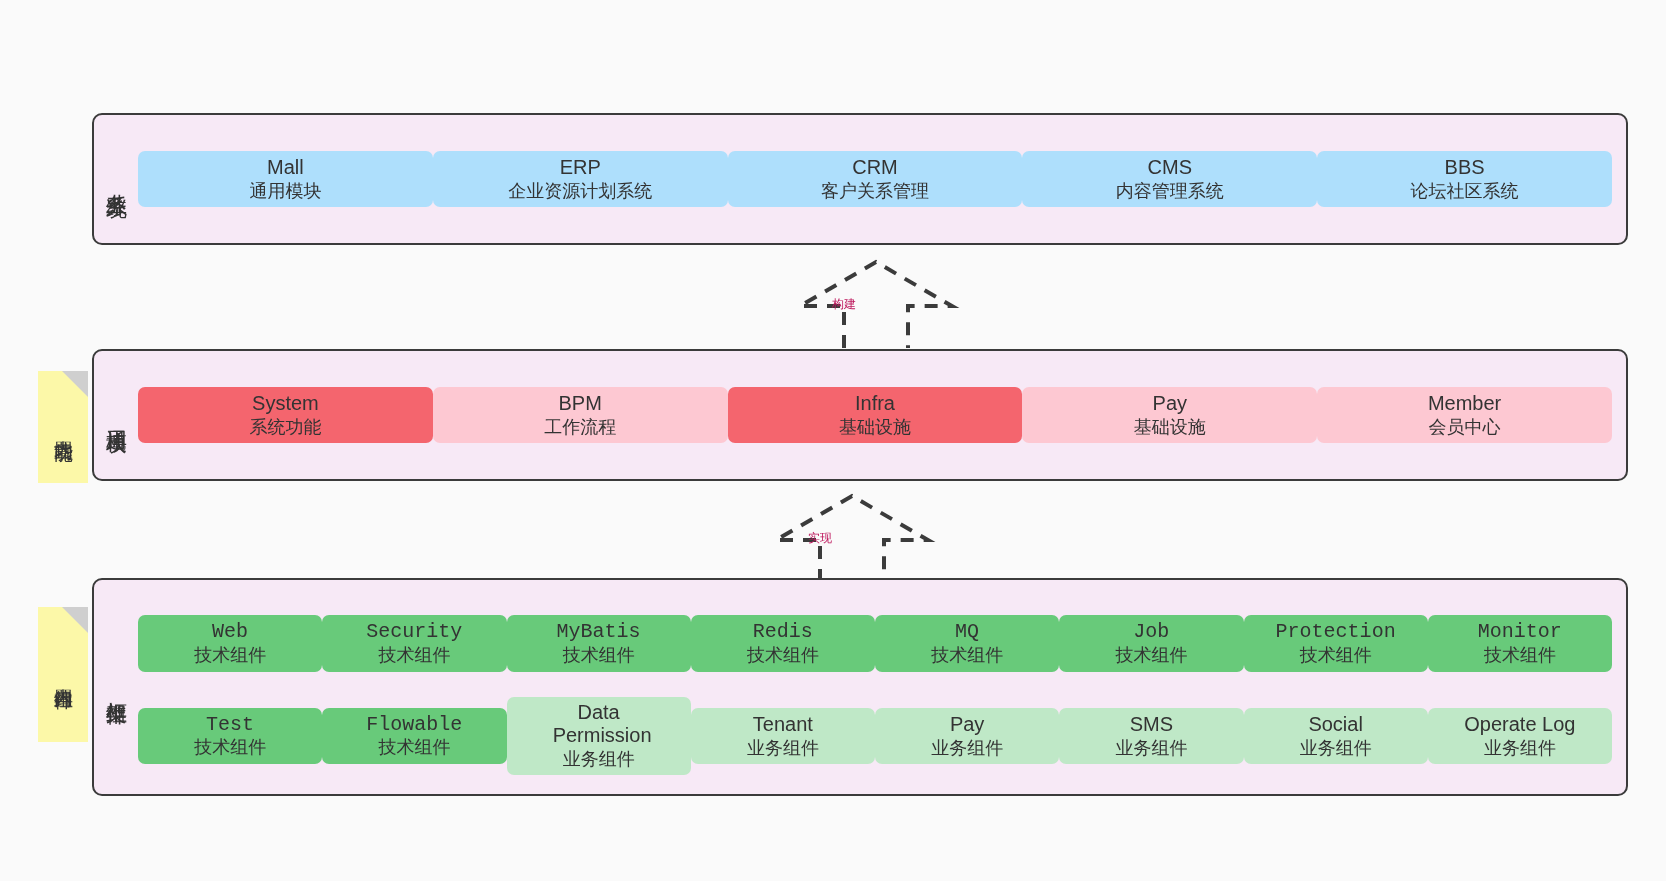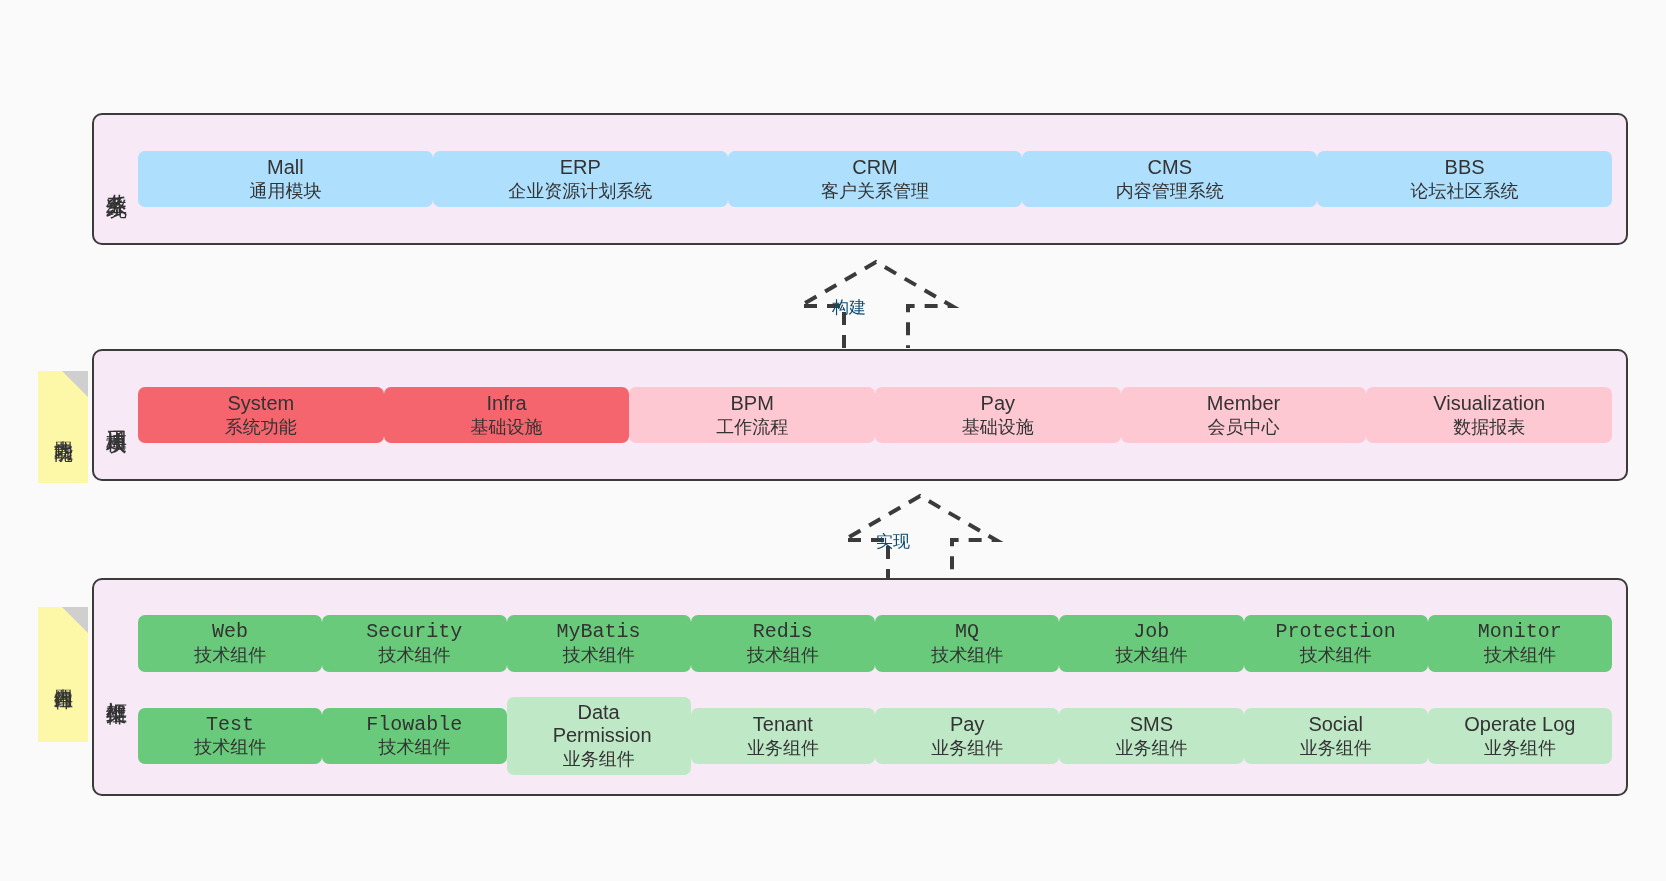--- a/index.html
+++ b/index.html
@@ -94,22 +94,22 @@
     width: 0; height: 0;
     border-top: 26px solid #cfcfcf;
     border-left: 26px solid transparent;
   }
 
   
   .arrow { position: absolute; }
   .arrow svg { display: block; overflow: visible; }
   .arrow-label {
     position: absolute;
-    font-size: 17px;
-    color: #0c4a6e;
+    font-size: 12px;
+    color: #be185d;
     background: transparent;
     white-space: nowrap;
     user-select: none;
   }
 </style>
 </head>
 <body>
 
 <div id="canvas">
 
@@ -149,45 +149,41 @@
   </div>
 
   <div class="layer" id="layer-common" style="left:92px; top:349px; width:1536px; height:132px;">
     <div class="layer-title">通用模块</div>
     <div class="layer-body">
       <div class="row">
         <div class="card c-red">
           <span class="en">System</span>
           <span class="cn">系统功能</span>
         </div>
+        <div class="card c-pink">
+          <span class="en">BPM</span>
+          <span class="cn">工作流程</span>
+        </div>
         <div class="card c-red">
           <span class="en">Infra</span>
           <span class="cn">基础设施</span>
         </div>
         <div class="card c-pink">
-          <span class="en">BPM</span>
-          <span class="cn">工作流程</span>
-        </div>
-        <div class="card c-pink">
           <span class="en">Pay</span>
           <span class="cn">基础设施</span>
         </div>
         <div class="card c-pink">
           <span class="en">Member</span>
           <span class="cn">会员中心</span>
         </div>
-        <div class="card c-pink">
-          <span class="en">Visualization</span>
-          <span class="cn">数据报表</span>
-        </div>
       </div>
     </div>
   </div>
 
-  <div class="arrow" style="left:840px; top:492px;">
+  <div class="arrow" style="left:772px; top:492px;">
     <svg width="160" height="92" viewBox="0 0 160 92">
       <path d="M 48 90 L 48 48 L 4 48 L 80 4 L 156 48 L 112 48 L 112 90" fill="none" stroke="#3b3b3b" stroke-width="4" stroke-dasharray="13,10" stroke-linecap="butt" stroke-linejoin="miter"></path>
     </svg>
     <span class="arrow-label" style="left:36px; top:38px;">实现</span>
   </div>
 
   <div class="layer" id="layer-framework" style="left:92px; top:578px; width:1536px; height:218px;">
     <div class="layer-title">框架组件</div>
     <div class="layer-body">
 

